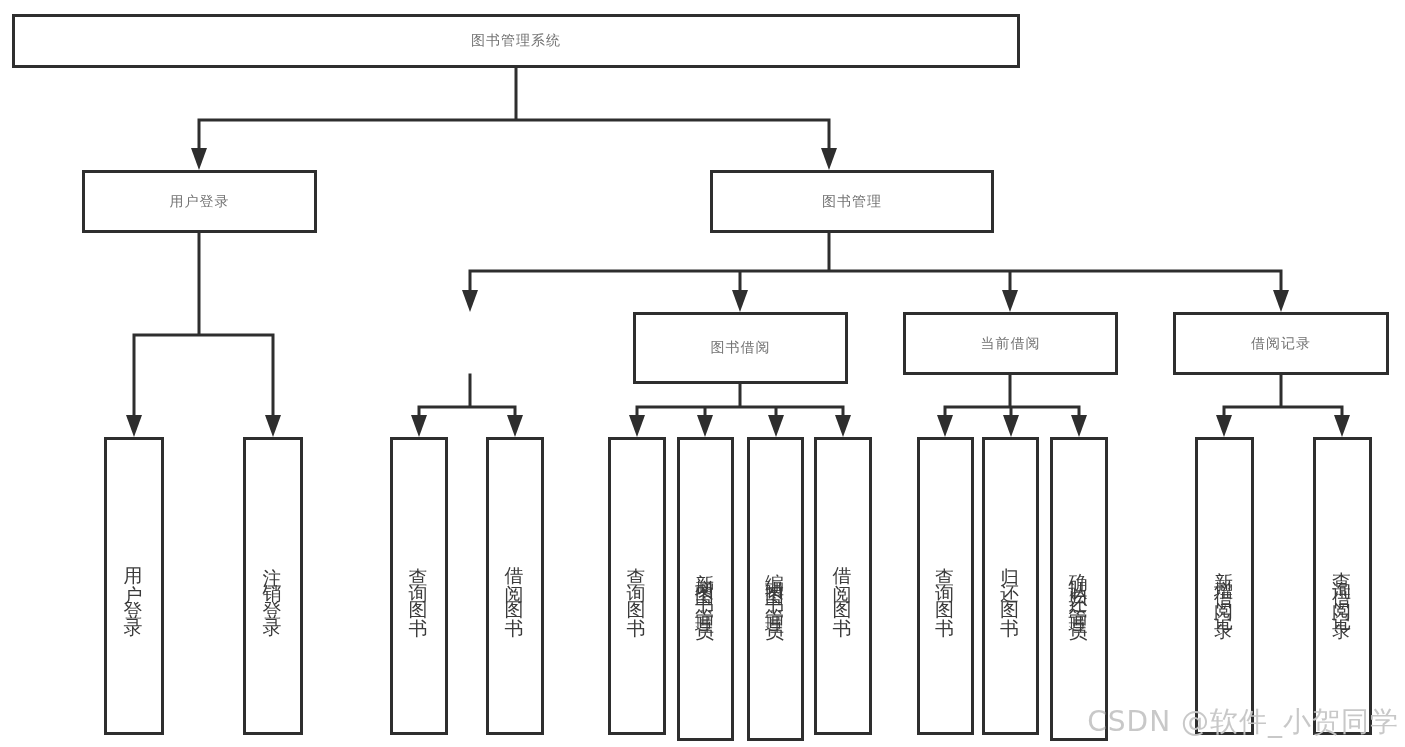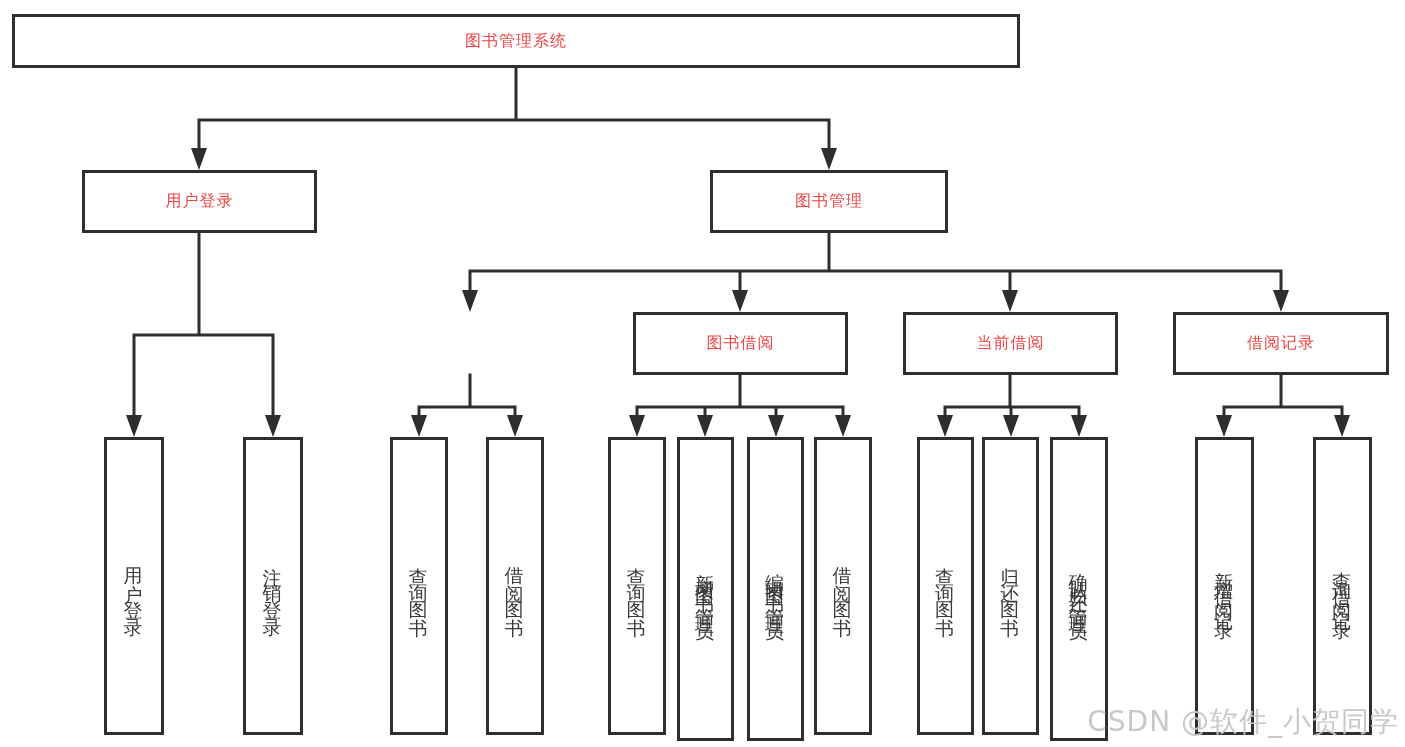--- a/index.html
+++ b/index.html
@@ -5,38 +5,38 @@
   html,body{margin:0;padding:0;background:#fff;}
   .stage{
     position:relative;width:1405px;height:747px;background:#fff;overflow:hidden;
     font-family:"DejaVu Sans","Liberation Sans",sans-serif;
   }
   .stage svg{position:absolute;left:0;top:0;z-index:1;}
   .box{
     position:absolute;box-sizing:border-box;z-index:2;
     border:3px solid #2e2e2e;background:#fff;
     display:flex;align-items:center;justify-content:center;
-    color:#ef4444;font-size:16px;letter-spacing:1px;white-space:nowrap;
+    color:#737373;font-size:14px;letter-spacing:1px;white-space:nowrap;
   }
   .leaf{
     position:absolute;box-sizing:border-box;z-index:2;
     border:3px solid #2e2e2e;background:#fff;
     display:flex;align-items:center;justify-content:center;
     writing-mode:vertical-rl;text-orientation:mixed;
     color:#3a3a3a;font-size:19px;
   }
   .p4{letter-spacing:17px;}
   .p6{letter-spacing:10px;}
   .p9{letter-spacing:7px;}
   
   .n-root{left:12px;top:14px;width:1008px;height:54px;}
   .n-userlogin{left:82px;top:170px;width:235px;height:63px;}
-  .n-bookmgmt{left:710px;top:170px;width:238px;height:63px;}
+  .n-bookmgmt{left:710px;top:170px;width:284px;height:63px;}
   .n-newbook{left:363px;top:312px;width:215px;height:63px;}
-  .n-borrow{left:633px;top:312px;width:215px;height:63px;font-family:Liberation Mono, monospace;}
+  .n-borrow{left:633px;top:312px;width:215px;height:72px;font-family:Liberation Mono, monospace;}
   .n-current{left:903px;top:312px;width:215px;height:63px;}
   .n-records{left:1173px;top:312px;width:216px;height:63px;}
   .lf-a1{left:104px;top:437px;width:60px;height:298px;}
   .lf-a2{left:243px;top:437px;width:60px;height:298px;}
   .lf-b1{left:390px;top:437px;width:58px;height:298px;}
   .lf-b2{left:486px;top:437px;width:58px;height:298px;}
   .lf-c1{left:608px;top:437px;width:58px;height:298px;}
   .lf-c2{left:677px;top:437px;width:57px;height:304px;}
   .lf-c3{left:747px;top:437px;width:57px;height:304px;}
   .lf-c4{left:814px;top:437px;width:58px;height:298px;}

